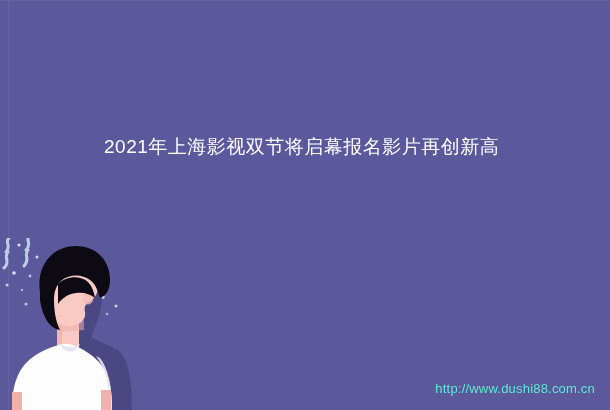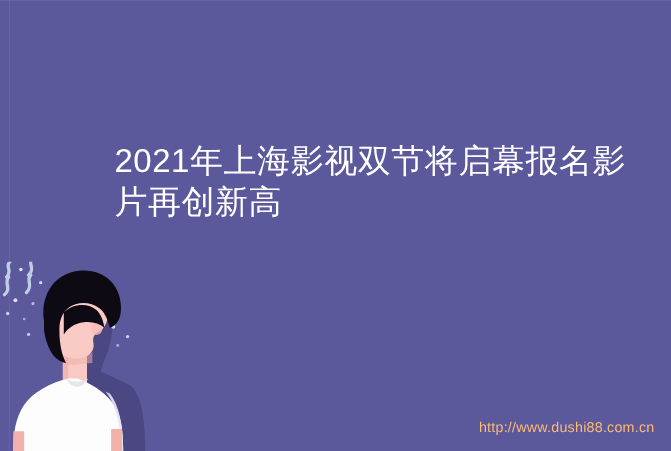--- a/index.html
+++ b/index.html
@@ -33,34 +33,34 @@
     background: rgba(255,255,255,0.07);
   }
 
   
   .headline {
     position: absolute;
     left: 104px;
     top: 128px;
     width: 470px;
     color: #ffffff;
-    font-size: 30px;
+    font-size: 19px;
     line-height: 38px;
     letter-spacing: 0.5px;
     font-weight: 400;
     white-space: normal;
     word-break: break-all;
   }
 
   
   .watermark {
     position: absolute;
     right: 15px;
     bottom: 14px;
-    color: #fdba74;
+    color: #5eead4;
     font-size: 13px;
     line-height: 15px;
     letter-spacing: 0.2px;
     white-space: nowrap;
   }
 
   
   .illustration {
     position: absolute;
     left: 0;

